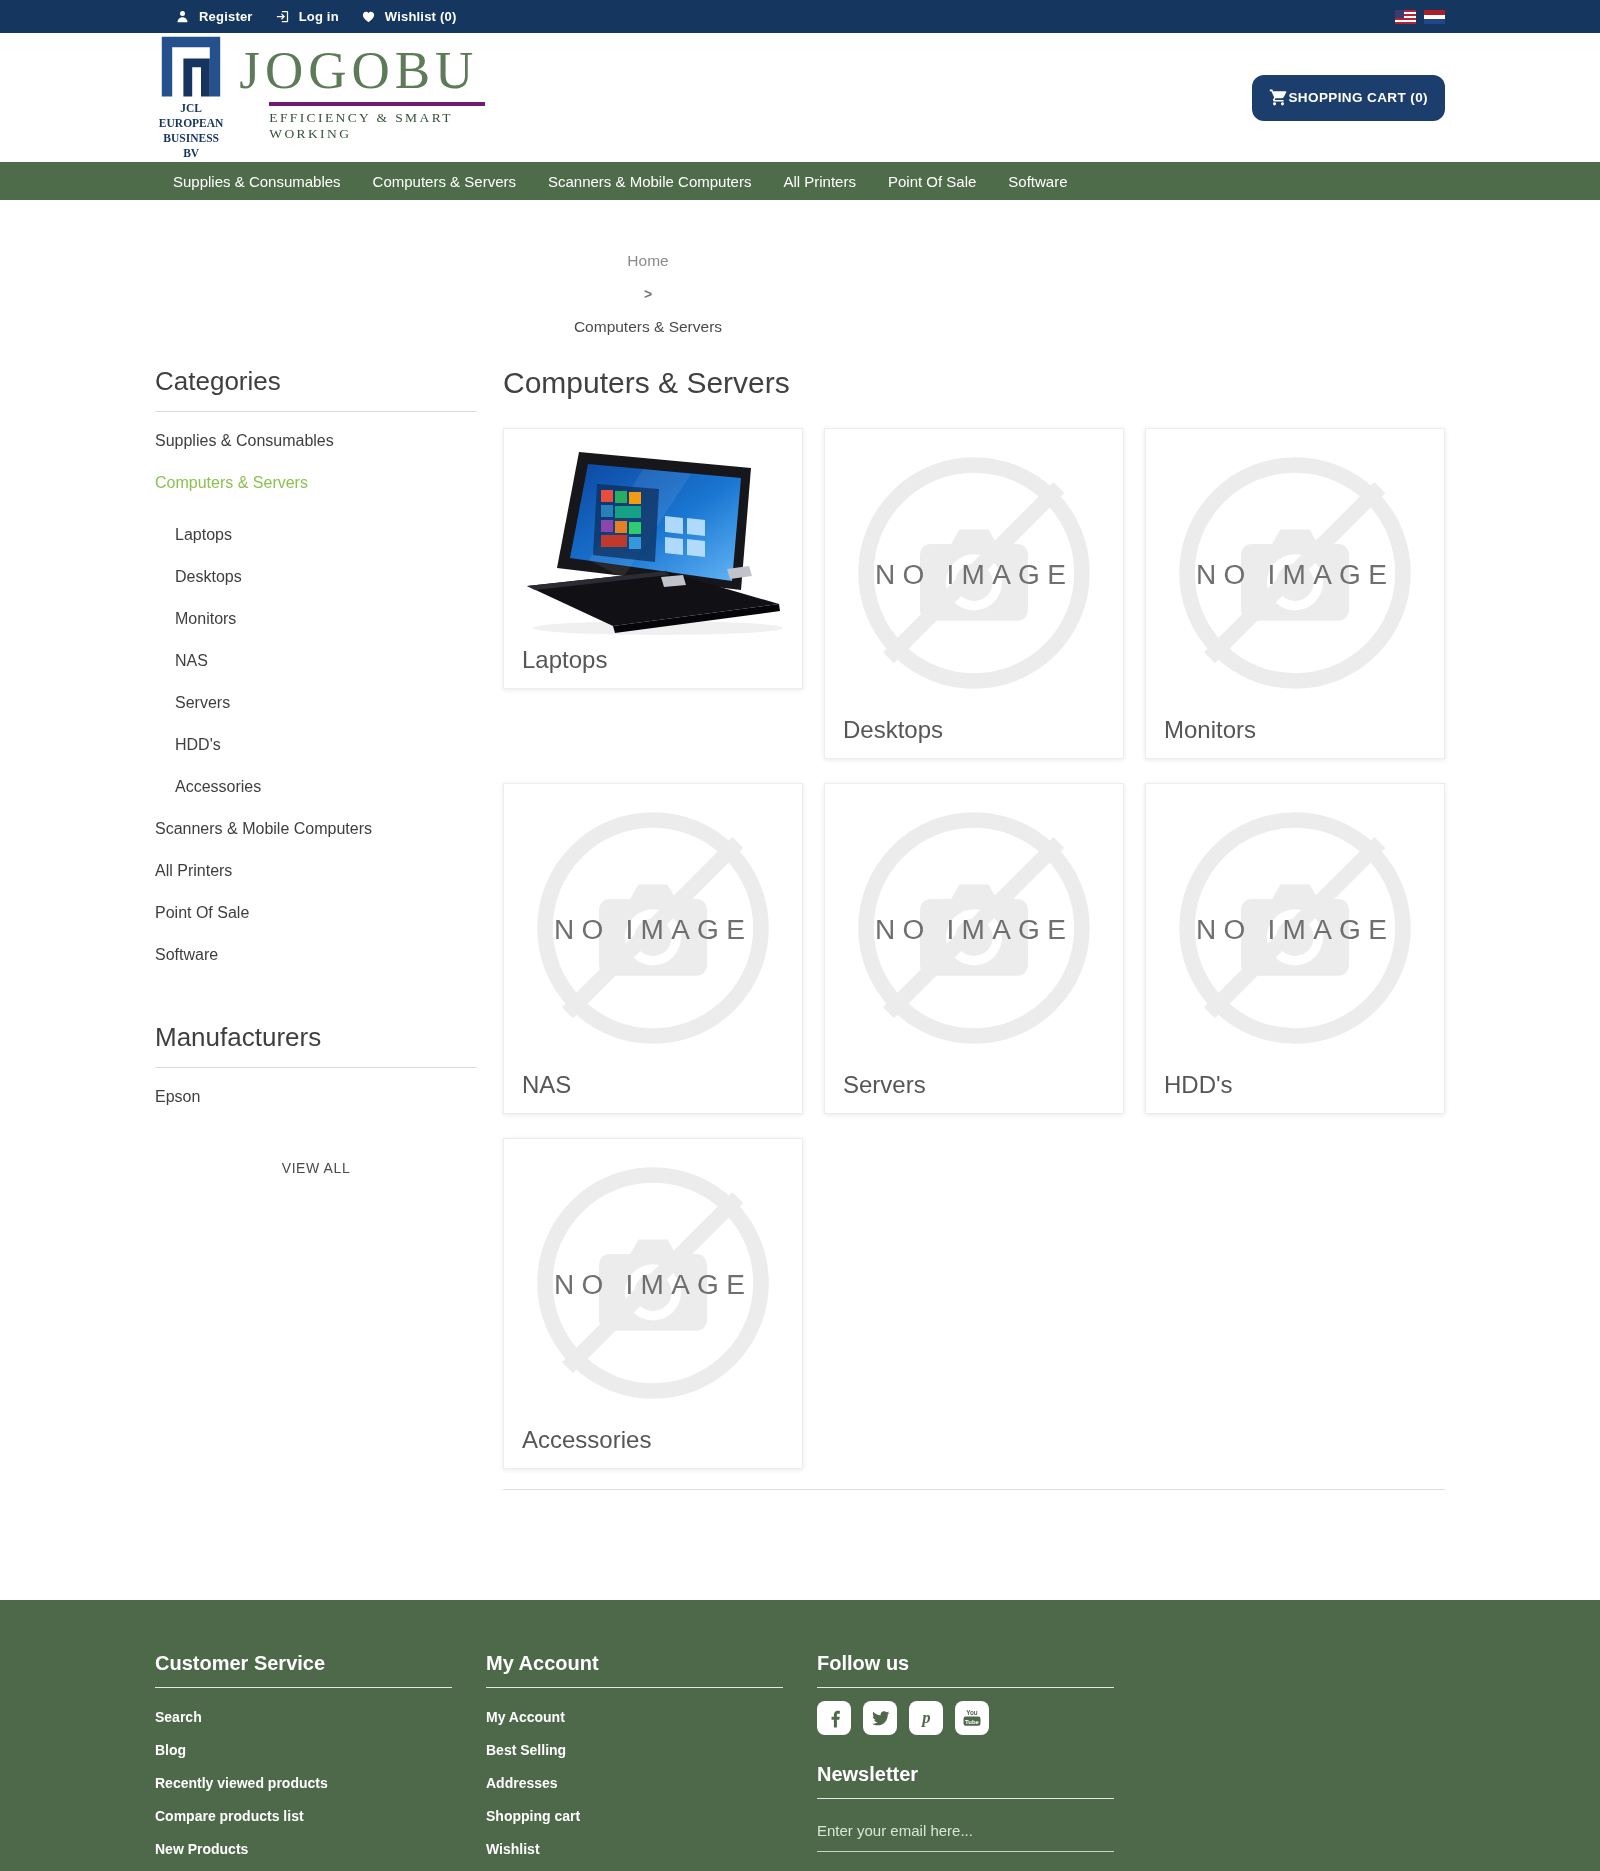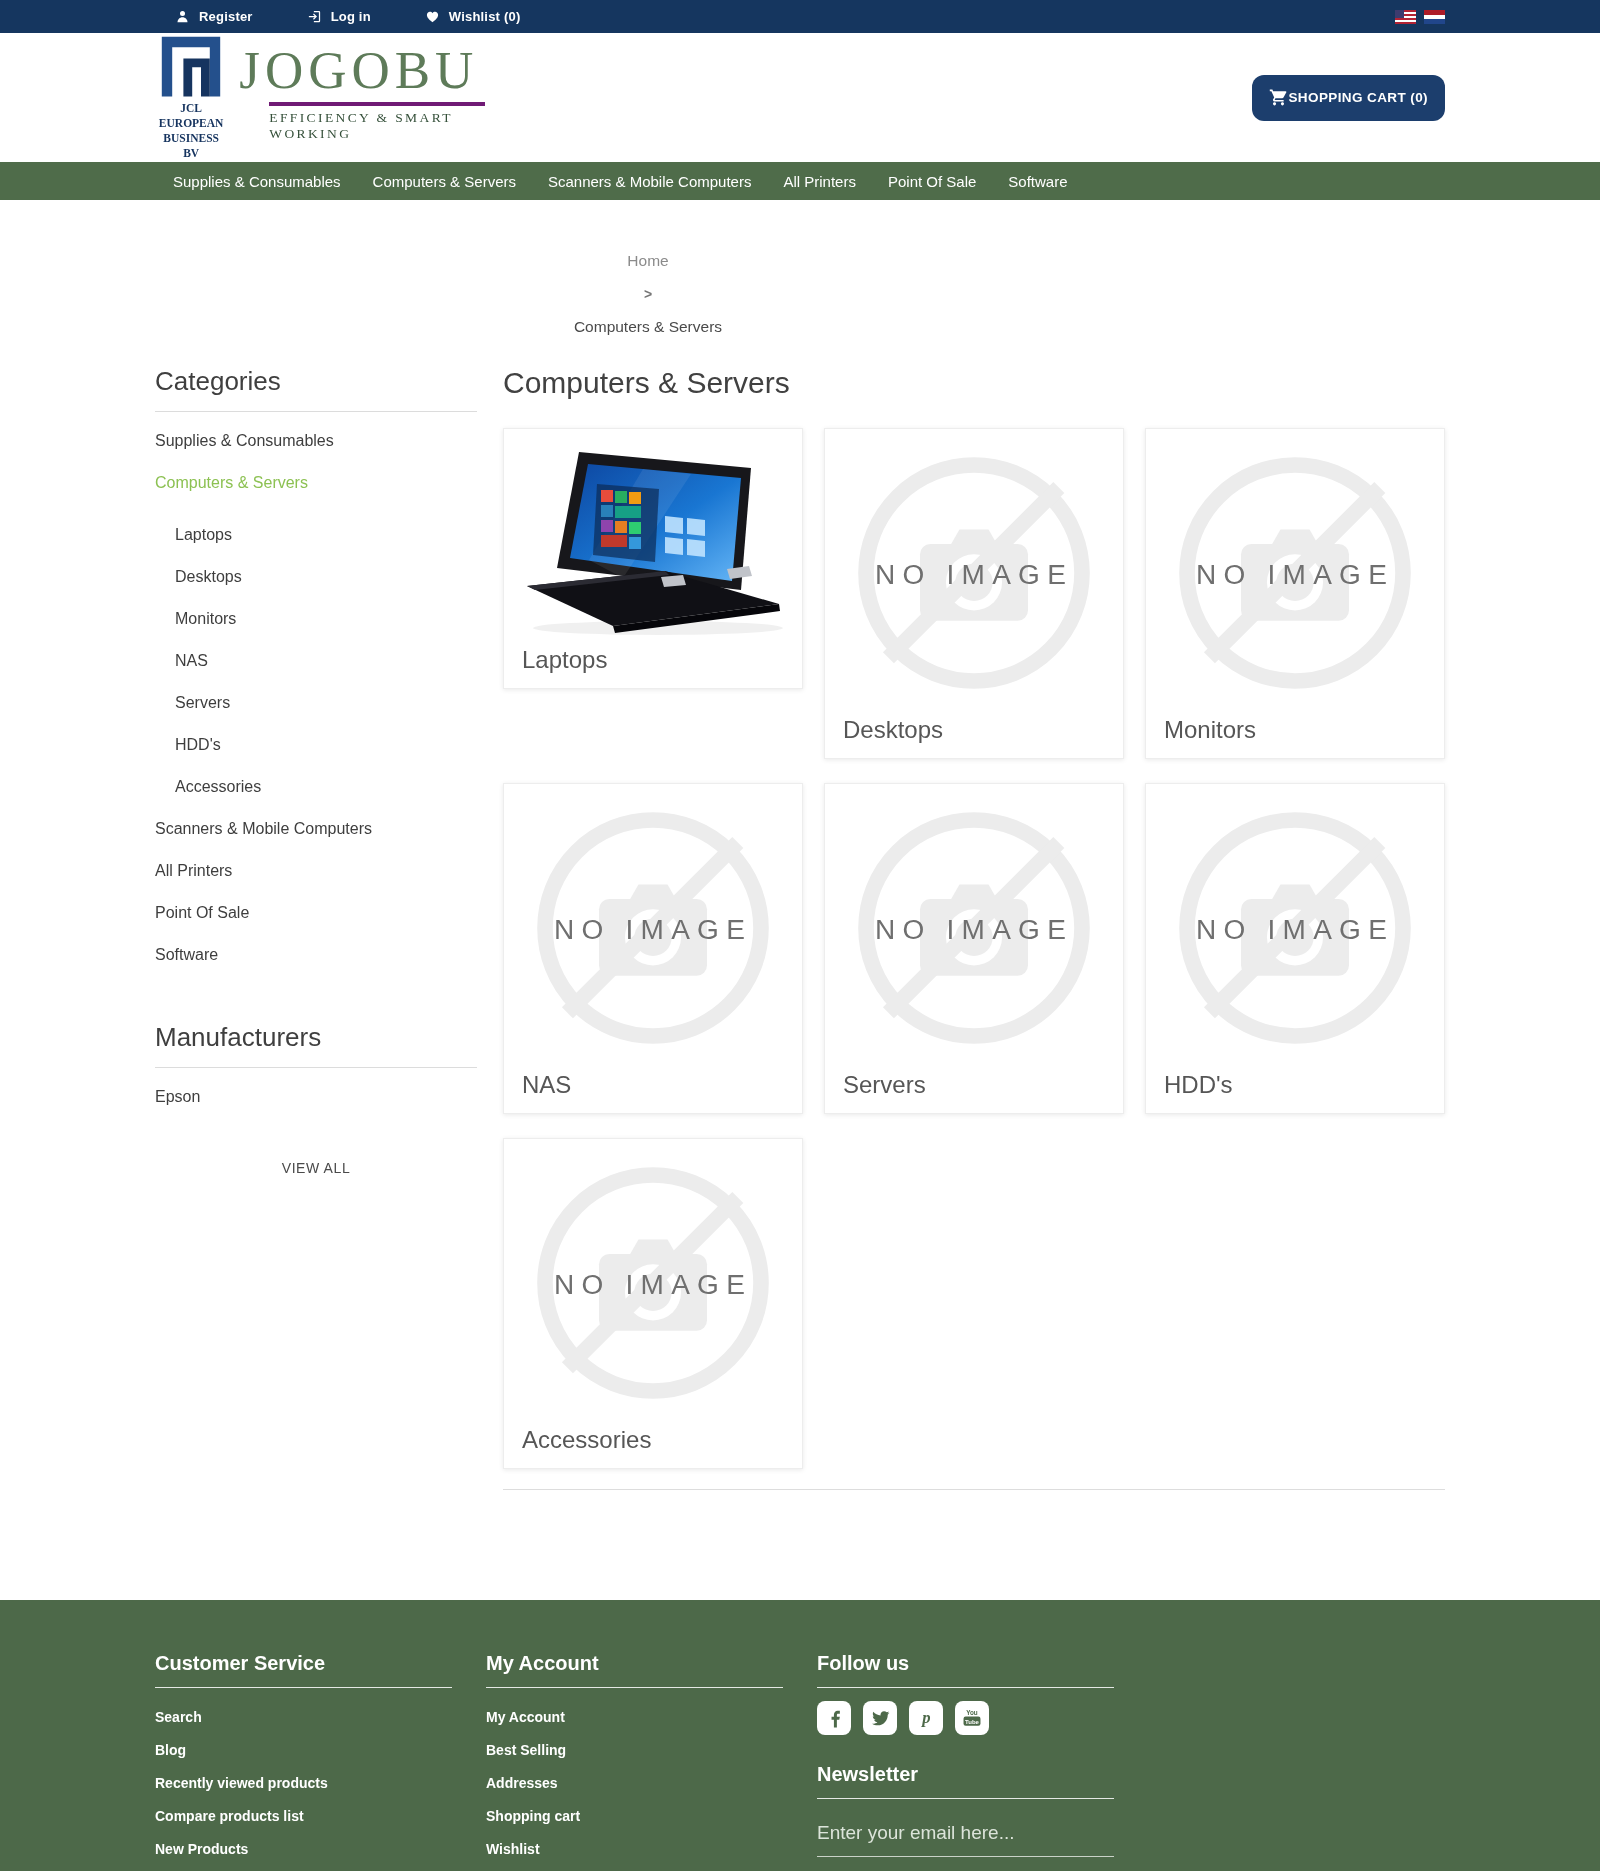--- a/index.html
+++ b/index.html
@@ -8,21 +8,21 @@
     --ink:#424242; --muted:#6e6e6e; --line:#dcdcdc; --ghost:#ececec;
   }
   *{box-sizing:border-box;}
   body{margin:0;width:1600px;background:#fff;color:var(--ink);
        font-family:"Liberation Sans","DejaVu Sans",sans-serif;}
   .container{width:1290px;margin:0 auto;}
 
   
   .topbar{background:var(--navy);height:33px;color:#fff;font-size:13px;}
   .topbar-inner{display:flex;align-items:center;justify-content:space-between;height:100%;}
-  .topbar-left{display:flex;align-items:center;gap:54px;padding-left:20px;justify-content:center;}
+  .topbar-left{display:flex;align-items:center;gap:22px;padding-left:20px;justify-content:center;}
   .topbar-link{display:flex;align-items:center;gap:9px;color:#fff;text-decoration:none;
                font-weight:bold;letter-spacing:.2px;cursor:pointer;}
   .topbar-right{display:flex;align-items:center;gap:8px;}
   .flag{width:21px;height:14px;display:inline-block;position:relative;cursor:pointer;}
   .flag-us{background:repeating-linear-gradient(to bottom,#b22234 0 2px,#fff 2px 4px);}
   .flag-us::after{content:"";position:absolute;left:0;top:0;width:9px;height:8px;background:#3c3b6e;}
   .flag-nl{background:linear-gradient(to bottom,#ae1c28 0 33%,#fff 33% 67%,#21468b 67%);}
 
   
   header{height:129px;background:#fff;}
@@ -87,21 +87,21 @@
   footer{background:var(--green-footer);color:#fff;padding:52px 0 44px;}
   .footer-grid{display:grid;grid-template-columns:repeat(4,1fr);gap:34px;}
   .f-title{font-size:20px;font-weight:bold;margin:0 0 12px;}
   .f-rule{border:none;border-top:1px solid rgba(255,255,255,.85);margin:0 0 13px;}
   .f-links{list-style:none;margin:0;padding:0;font-size:14px;font-weight:600;}
   .f-links li{padding:8px 0 9px;cursor:pointer;}
   .social{display:flex;gap:12px;margin:8px 0 28px;}
   .social-btn{width:34px;height:34px;background:#fff;border:none;border-radius:8px;cursor:pointer;
               display:flex;align-items:center;justify-content:center;color:var(--green-footer);padding:0;}
   .newsletter-input{width:100%;background:transparent;border:none;outline:none;
-                    border-bottom:1px solid rgba(255,255,255,.7);color:#fff;font-size:19px;
+                    border-bottom:1px solid rgba(255,255,255,.7);color:#fff;font-size:15px;
                     padding:10px 0 12px;font-family:"Liberation Sans","DejaVu Sans",sans-serif;}
   .newsletter-input::placeholder{color:#dce4da;}
   .subscribe-row{display:flex;justify-content:flex-end;margin-top:28px;}
   .subscribe-btn{background:var(--navy-btn);color:#fff;border:none;border-radius:2px;cursor:pointer;
                  font-size:14px;font-weight:bold;letter-spacing:.5px;padding:10px 21px;
                  font-family:Liberation Sans, sans-serif;}
 </style>
 </head>
 <body>
 

